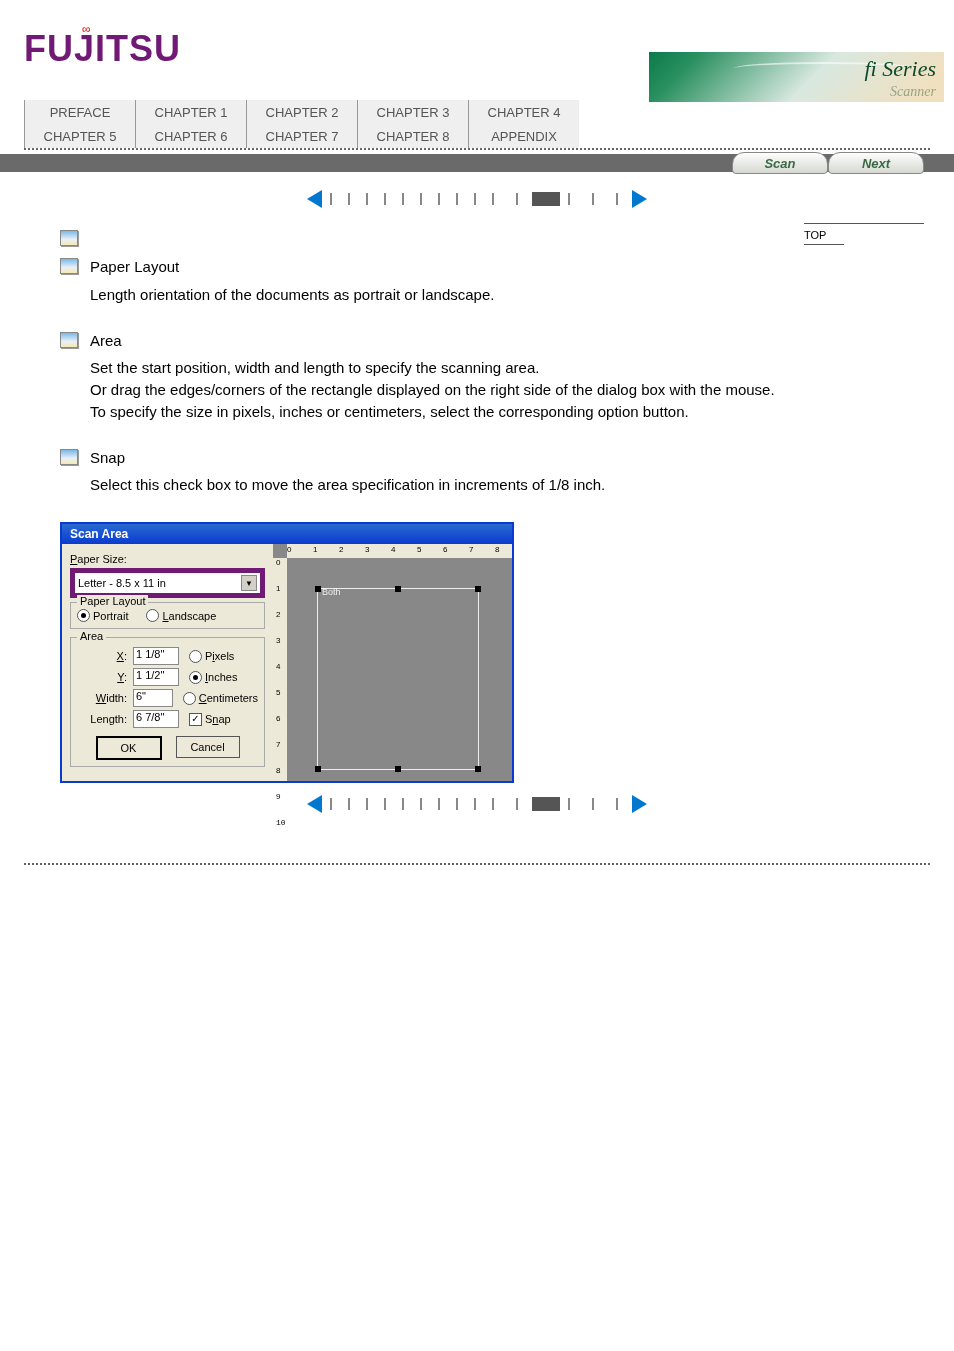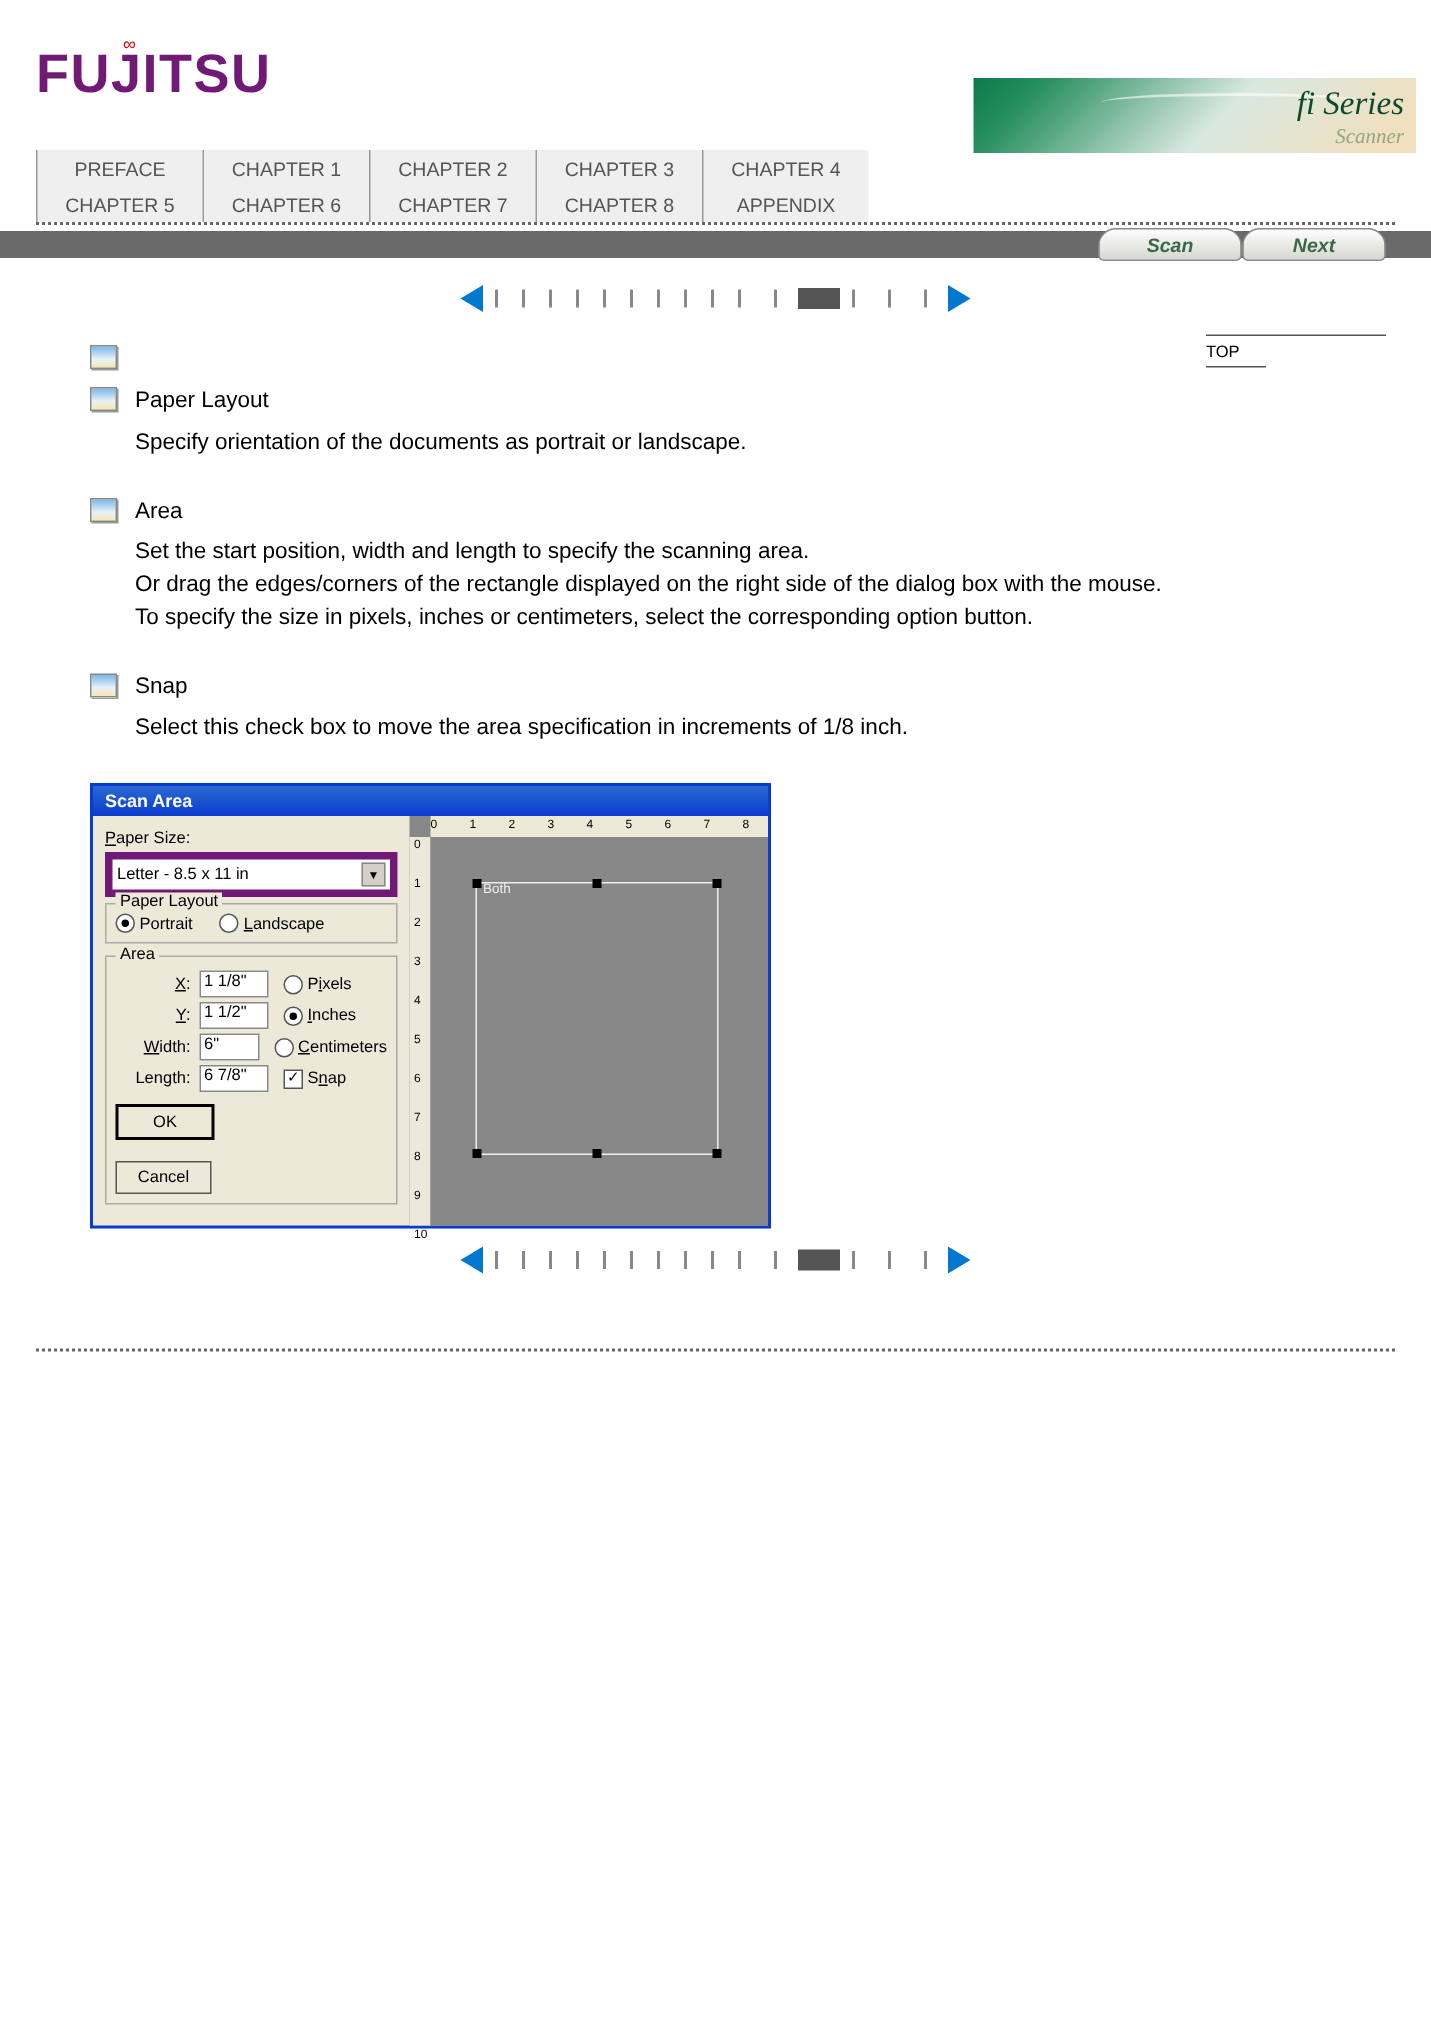--- a/index.html
+++ b/index.html
@@ -45,21 +45,21 @@
 .sel-arrow { width:14px;height:14px;background:#d4d0c8;border:1px solid #888;display:flex;align-items:center;justify-content:center;font-size:8px;}
 .fieldset { border:1px solid #aaa; margin:4px 0 8px 0; padding:6px 6px 6px 6px; position:relative;}
 .fieldset .legend { position:absolute; top:-8px; left:6px; background:#ece9d8; padding:0 3px; font-size:11px;}
 .radio-row { display:flex; gap:18px; }
 .radio { display:flex; align-items:center; gap:3px; }
 .rdot { width:11px;height:11px;border:1px solid #555;border-radius:50%;background:#fff;display:flex;align-items:center;justify-content:center;}
 .rdot.on::after{content:"";width:5px;height:5px;background:#000;border-radius:50%;}
 .inp { width:40px; height:16px; border:1px solid #888; background:#fff; padding:0 2px; font-size:11px;}
 .cbox { width:11px;height:11px;border:1px solid #555;background:#fff;display:flex;align-items:center;justify-content:center;font-size:9px;}
 .cbox.on::after{content:"✓";font-size:10px;line-height:10px;}
-.btn-row { display:flex; justify-content:center; gap:14px; margin-top:8px;flex-direction:column;}
+.btn-row { display:flex; justify-content:center; gap:14px; margin-top:8px;}
 .dlg-btn { width:62px;height:20px;background:#ece9d8;border:1px solid #555;font-size:11px;display:flex;align-items:center;justify-content:center;cursor:pointer;}
 .dlg-btn.primary{border:2px solid #000;}
 .ruler-h { position:absolute; top:0; left:14px; right:0; height:14px; background:#ece9d8; }
 .ruler-v { position:absolute; top:14px; left:0; width:14px; bottom:0; background:#ece9d8; }
 .ruler-h .num,.ruler-v .num{position:absolute;font-size:8px;color:#000;}
 .canvas { position:absolute; top:14px; left:14px; right:0; bottom:0; background:#888; }
 .selrect { position:absolute; border:1px solid #eee; left:30px; top:30px; width:160px; height:180px; }
 .selrect .lbl2 { font-size:9px; position:absolute; top:-2px; left:4px; color:#eee;}
 .handle { position:absolute; width:6px;height:6px;background:#000;}
 .footer { width:906px; margin:10px 24px 30px 24px; border-top:2px dotted #666; }
@@ -136,21 +136,21 @@
     </div>
 
     <div class="bullet-row">
       <div class="bullet-icon"></div>
     </div>
 
     <div class="bullet-row">
       <div class="bullet-icon"></div>
       <div>
         <div class="bullet-text">Paper Layout</div>
-        <div class="para">Specify orientation of the documents as portrait or landscape.</div>
+        <div class="para">Length orientation of the documents as portrait or landscape.</div>
       </div>
     </div>
 
     <div class="bullet-row">
       <div class="bullet-icon"></div>
       <div>
         <div class="bullet-text">Area</div>
         <div class="para" style="white-space:pre-line;">Set the start position, width and length to specify the scanning area.
 Or drag the edges/corners of the rectangle displayed on the right side of the dialog box with the mouse.
 To specify the size in pixels, inches or centimeters, select the corresponding option button.</div>
@@ -250,21 +250,21 @@
               <span class="num" style="top: 0px; left: 3px;">0</span>
               <span class="num" style="top: 26px; left: 3px;">1</span>
               <span class="num" style="top: 52px; left: 3px;">2</span>
               <span class="num" style="top: 78px; left: 3px;">3</span>
               <span class="num" style="top: 104px; left: 3px;">4</span>
               <span class="num" style="top: 130px; left: 3px;">5</span>
               <span class="num" style="top: 156px; left: 3px;">6</span>
               <span class="num" style="top: 182px; left: 3px;">7</span>
               <span class="num" style="top: 208px; left: 3px;">8</span>
               <span class="num" style="top: 234px; left: 3px;">9</span>
-              <span class="num" style="top: 260px; left: 3px;">10</span>
+              <span class="num" style="top: 260px; left: 3px; font-family: Liberation Mono, monospace;">10</span>
             </div>
           <div class="canvas">
             <div class="selrect">
               <span class="lbl2">Both</span>
               <div class="handle" style="top:-3px;left:-3px;"></div>
               <div class="handle" style="top:-3px;left:77px;"></div>
               <div class="handle" style="top:-3px;right:-3px;"></div>
               <div class="handle" style="bottom:-3px;left:-3px;"></div>
               <div class="handle" style="bottom:-3px;left:77px;"></div>
               <div class="handle" style="bottom:-3px;right:-3px;"></div>

